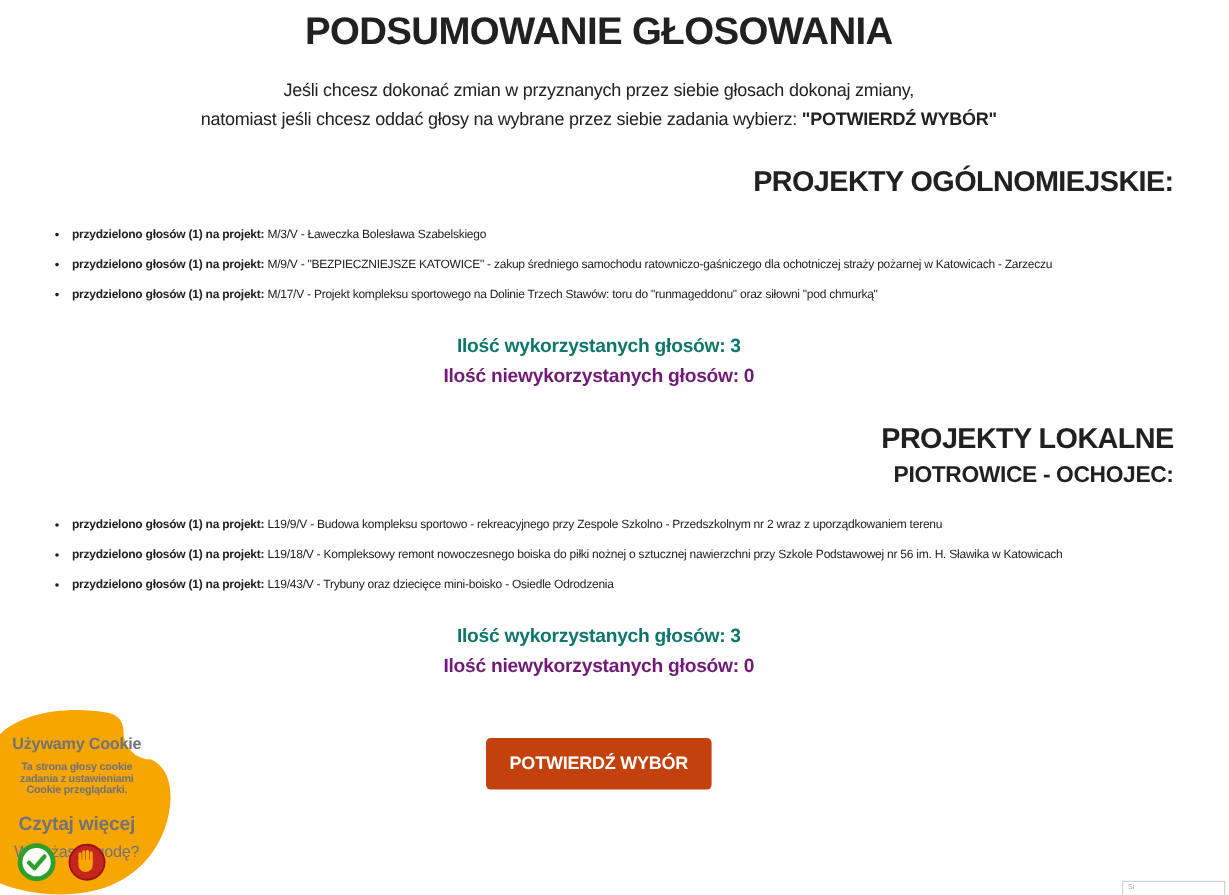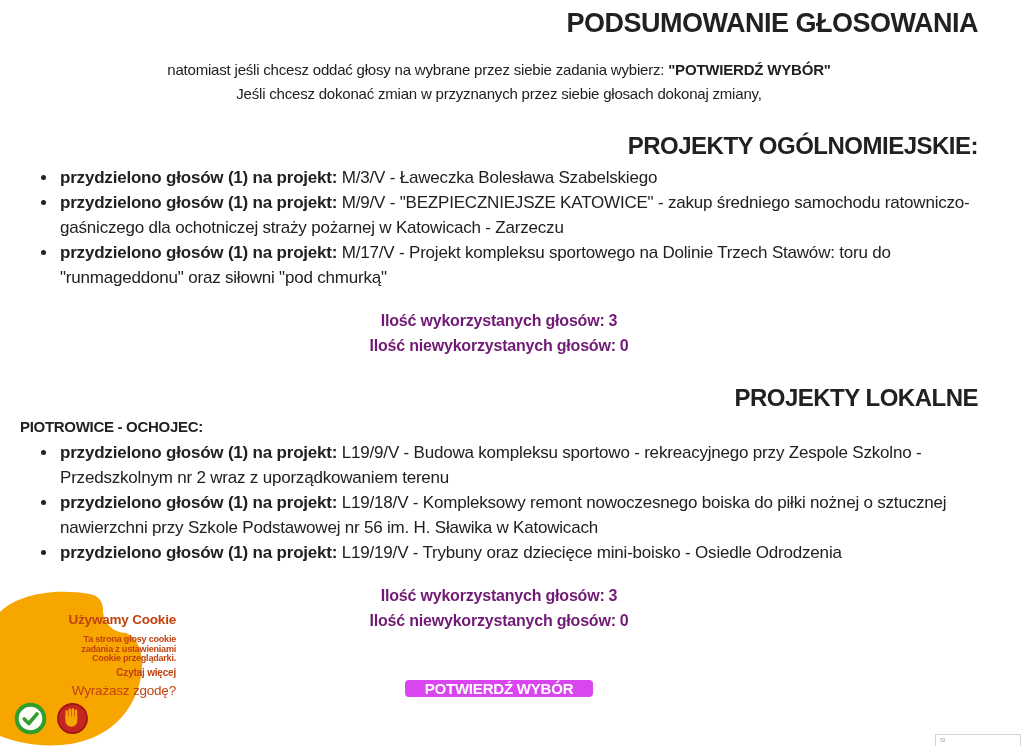--- a/index.html
+++ b/index.html
@@ -4,67 +4,66 @@
 <style>
   html,body{margin:0;padding:0;}
   body{
     width:1024px;height:746px;overflow:hidden;position:relative;
     background:#ffffff;color:#212121;
     font-family:"Liberation Sans",sans-serif;
     letter-spacing:-0.2px;
   }
   .container{width:958px;margin:0 0 0 20px;}
   .page-title{
-    text-align:right;font-size:27px;font-weight:700;
+    text-align:center;font-size:32px;font-weight:700;
     margin:8px 0 0 0;letter-spacing:-0.5px;
   }
   .intro{
     text-align:center;font-size:15px;line-height:24px;margin-top:19px;
   }
   .section-heading{
     text-align:right;font-size:24px;font-weight:700;
     margin:26px 0 0 0;letter-spacing:-0.5px;
   }
   .section-subheading{
-    text-align:left;font-size:15px;font-weight:700;
+    text-align:right;font-size:19px;font-weight:700;
     margin:6px 0 0 0;letter-spacing:-0.3px;
   }
   ul.project-list{
-    margin:5px 0 0 22px;padding:0 0 0 16px;
-    font-size:17px;line-height:25px;
+    margin:17px 0 0 22px;padding:0 0 0 16px;
+    font-size:10px;line-height:25px;
   }
   ul.project-list li{padding-left:2px;}
   ul.project-list b{font-weight:700;}
   .counts{
     text-align:center;font-weight:700;font-size:16px;line-height:25px;
     margin-top:18px;
   }
-  .count-used{color:#701a75;text-align:center;}
+  .count-used{color:#0f766e;text-align:center;}
   .count-unused{color:#701a75;}
   .count-value{margin-left:4px;}
   .confirm-wrap{text-align:center;margin-top:47px;}
   button.confirm{
-    background:#d946ef;color:#ffffff;border:none;border-radius:4px;
+    background:#c2410c;color:#ffffff;border:none;border-radius:4px;
     font-family:"Liberation Sans",sans-serif;
     font-size:15px;font-weight:600;letter-spacing:-0.2px;
-    padding:0 20px;cursor:pointer;
+    padding:13px 20px;cursor:pointer;
   }
   
   .cookie-widget{
     position:absolute;left:0;bottom:0;width:150px;height:160px;
   }
   .cookie-widget svg.blob{position:absolute;left:0;top:0;}
   .cookie-content{
-    position:absolute;left:0;top:0;width:128px;text-align:right;
-    color:#c2410c;
-    padding-left:48px;
+    position:absolute;left:0;top:0;width:128px;text-align:center;
+    color:#737373;
   }
   .cookie-title{font-size:13.5px;font-weight:700;margin-top:26px;}
   .cookie-body{font-size:9px;line-height:9.5px;font-weight:600;margin-top:8px;}
-  .cookie-link{font-size:10px;font-weight:700;margin-top:3px;cursor:pointer;}
+  .cookie-link{font-size:16px;font-weight:700;margin-top:15px;cursor:pointer;}
   .cookie-question{font-size:13.5px;font-weight:400;margin-top:5px;}
   .cookie-icons{
     position:absolute;left:14px;top:116px;display:flex;gap:9px;
   }
   .cookie-icons svg{cursor:pointer;display:block;}
   
   .corner-box{
     position:absolute;right:3px;bottom:0;width:86px;height:12px;
     background:#ffffff;border:1px solid #cfd4da;border-bottom:none;
     font-size:6px;color:#9aa0a6;padding:2px 0 0 4px;box-sizing:border-box;
@@ -72,22 +71,22 @@
   }
 </style>
 </head>
 <body>
 
 <div class="container">
 
   <h1 class="page-title">PODSUMOWANIE GŁOSOWANIA</h1>
 
   <div class="intro">
+    <div>Jeśli chcesz dokonać zmian w przyznanych przez siebie głosach dokonaj zmiany,</div>
     <div><span>natomiast jeśli chcesz oddać głosy na wybrane przez siebie zadania wybierz: </span><b>"POTWIERDŹ WYBÓR"</b></div>
-    <div>Jeśli chcesz dokonać zmian w przyznanych przez siebie głosach dokonaj zmiany,</div>
   </div>
 
   <h2 class="section-heading">PROJEKTY OGÓLNOMIEJSKIE:</h2>
 
   <ul class="project-list">
 
       <li><b>przydzielono głosów (1) na projekt:</b> <span>M/3/V - Ławeczka Bolesława Szabelskiego</span></li>
 
       <li><b>przydzielono głosów (1) na projekt:</b> <span>M/9/V - "BEZPIECZNIEJSZE KATOWICE" - zakup średniego samochodu ratowniczo-gaśniczego dla ochotniczej straży pożarnej w Katowicach - Zarzeczu</span></li>
 
@@ -101,21 +100,21 @@
 
   <h2 class="section-heading">PROJEKTY LOKALNE</h2>
   <h3 class="section-subheading">PIOTROWICE - OCHOJEC:</h3>
 
   <ul class="project-list">
 
       <li><b>przydzielono głosów (1) na projekt:</b> <span>L19/9/V - Budowa kompleksu sportowo - rekreacyjnego przy Zespole Szkolno - Przedszkolnym nr 2 wraz z uporządkowaniem terenu</span></li>
 
       <li><b>przydzielono głosów (1) na projekt:</b> <span>L19/18/V - Kompleksowy remont nowoczesnego boiska do piłki nożnej o sztucznej nawierzchni przy Szkole Podstawowej nr 56 im. H. Sławika w Katowicach</span></li>
 
-      <li><b>przydzielono głosów (1) na projekt:</b> <span>L19/19/V - Trybuny oraz dziecięce mini-boisko - Osiedle Odrodzenia</span></li>
+      <li><b>przydzielono głosów (1) na projekt:</b> <span>L19/43/V - Trybuny oraz dziecięce mini-boisko - Osiedle Odrodzenia</span></li>
     </ul>
 
   <div class="counts">
     <div class="count-used"><span>Ilość wykorzystanych głosów:</span><span class="count-value">3</span></div>
     <div class="count-unused"><span>Ilość niewykorzystanych głosów:</span><span class="count-value">0</span></div>
   </div>
 
   <div class="confirm-wrap">
     <button class="confirm">POTWIERDŹ WYBÓR</button>
   </div>

